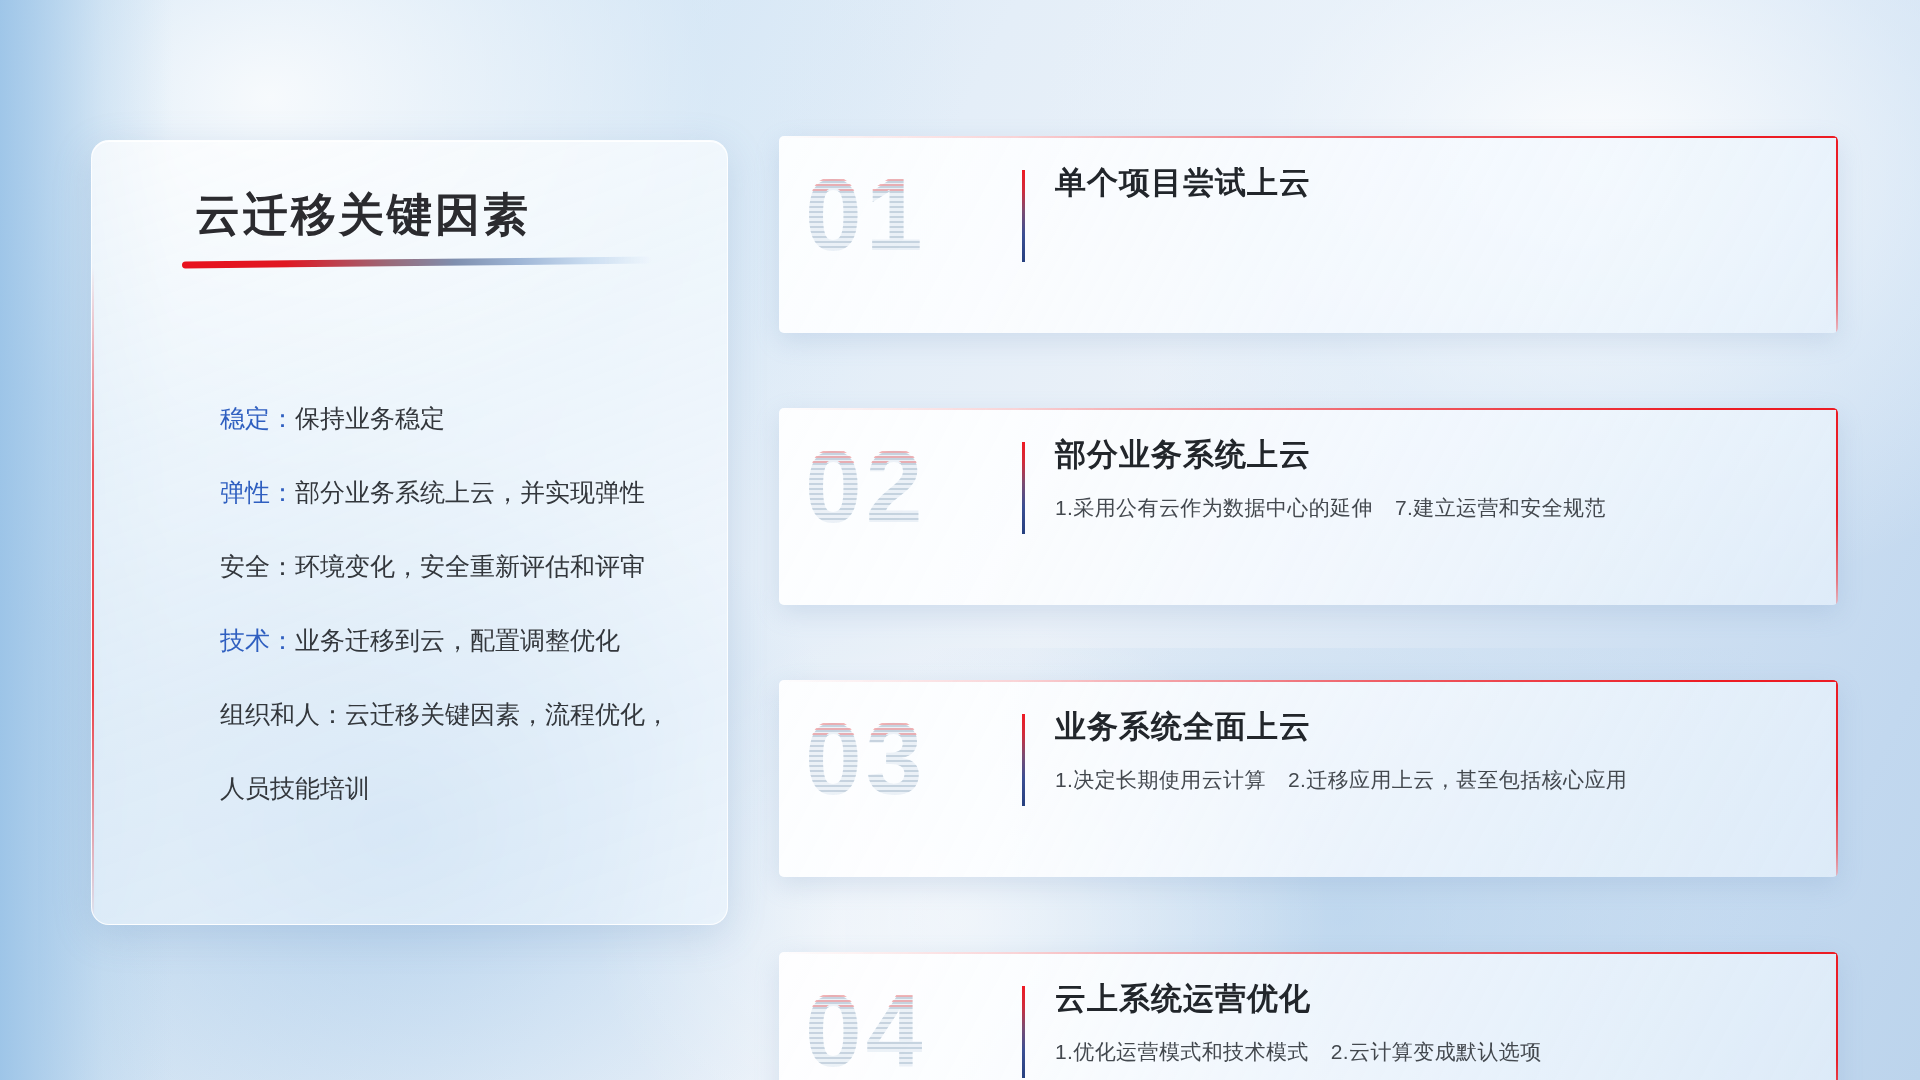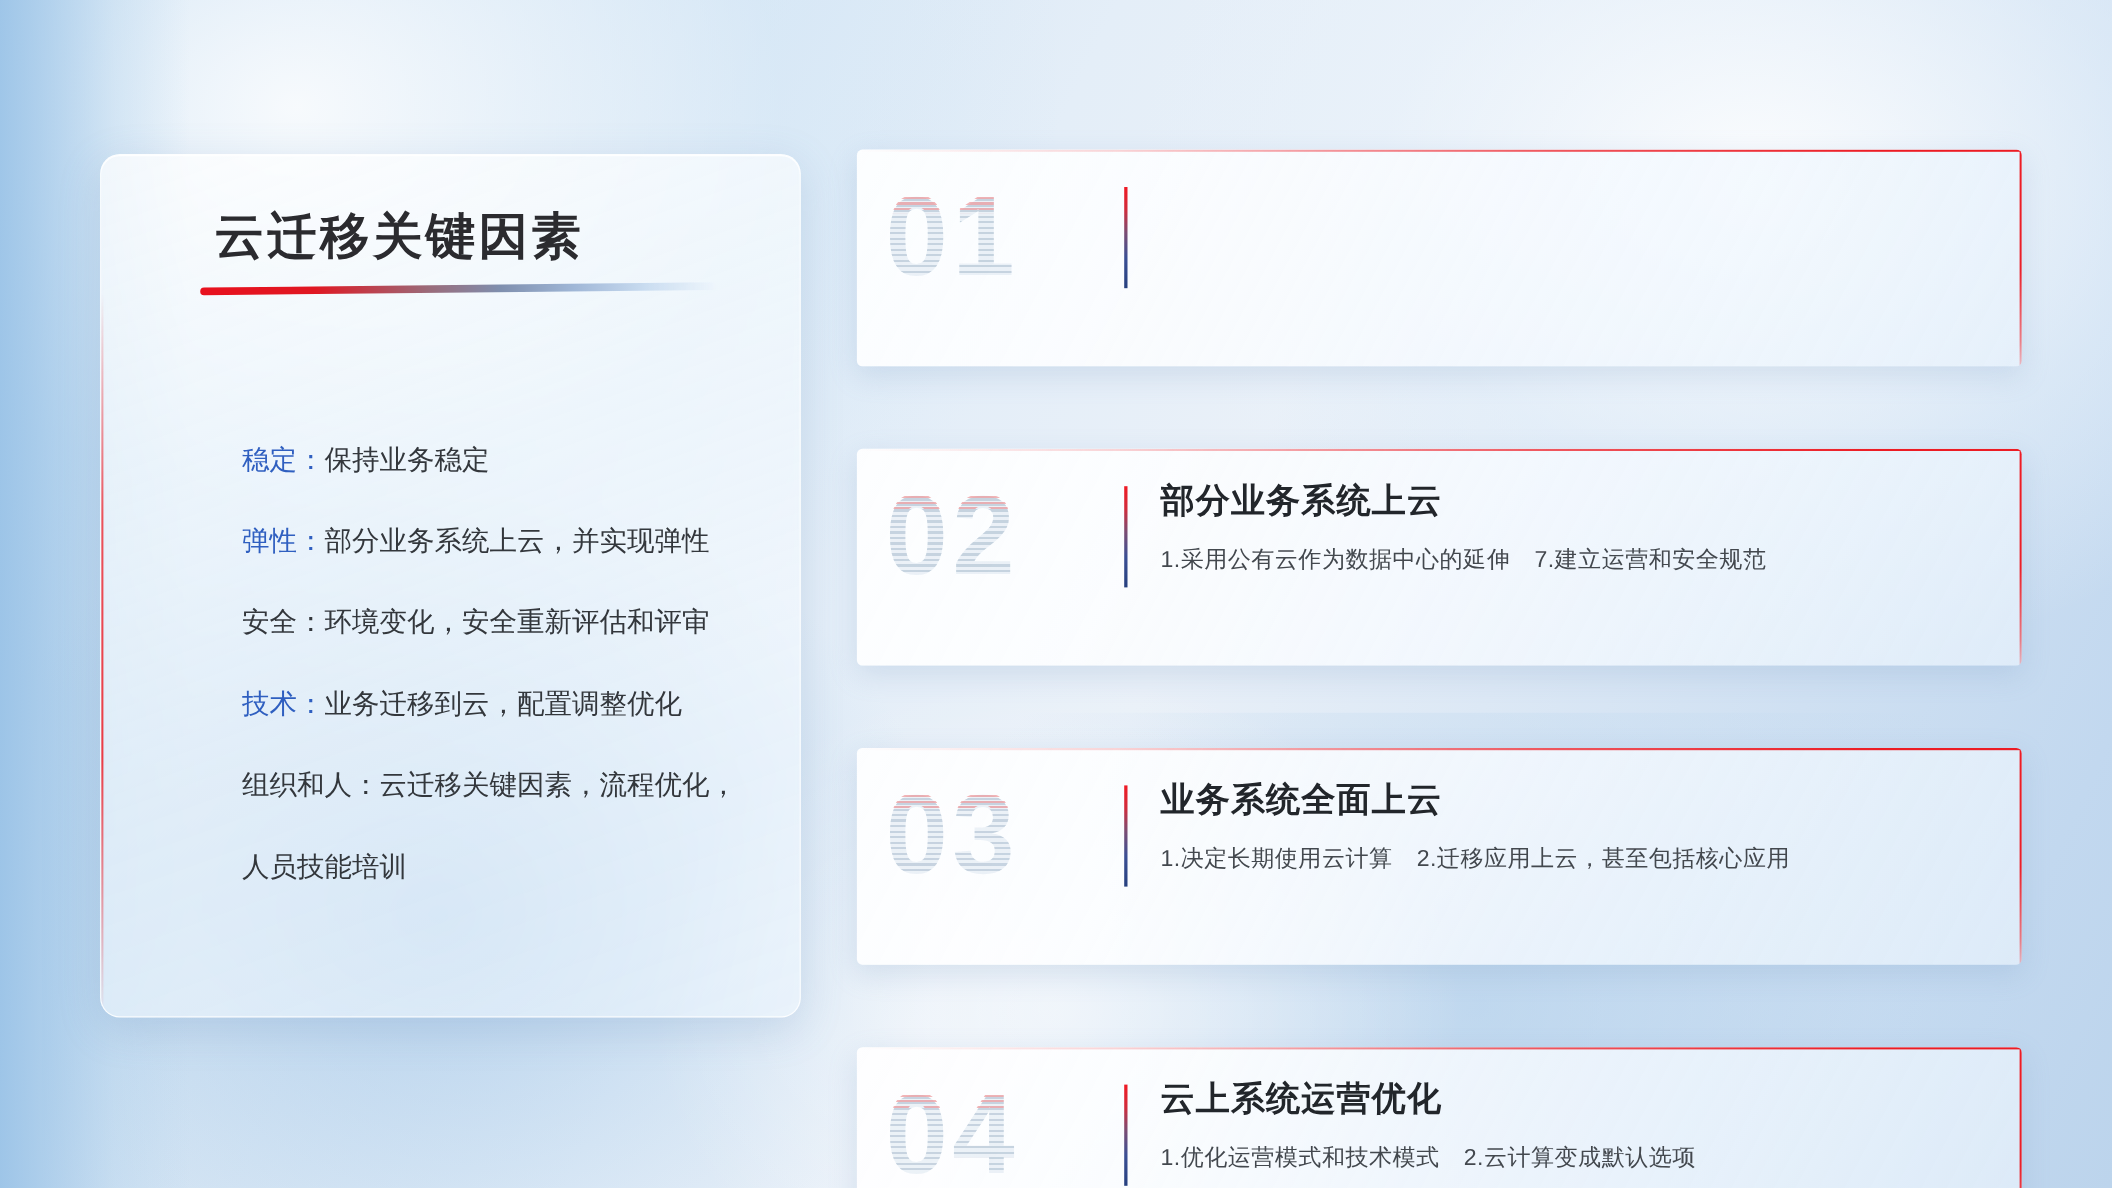--- a/index.html
+++ b/index.html
@@ -261,20 +261,21 @@
   </div>
 
   <div id="right-stack">
 
     <div class="step-card">
       <div class="step-inner">
         <div class="step-num-shadow">01</div>
         <div class="step-num">01</div>
         <div class="step-num-tint">01</div>
         <div class="step-divider"></div>
+        <div class="step-title">单个项目尝试上云</div>
       </div>
     </div>
 
     <div class="step-card">
       <div class="step-inner">
         <div class="step-num-shadow">02</div>
         <div class="step-num">02</div>
         <div class="step-num-tint">02</div>
         <div class="step-divider"></div>
         <div class="step-title">部分业务系统上云</div>

